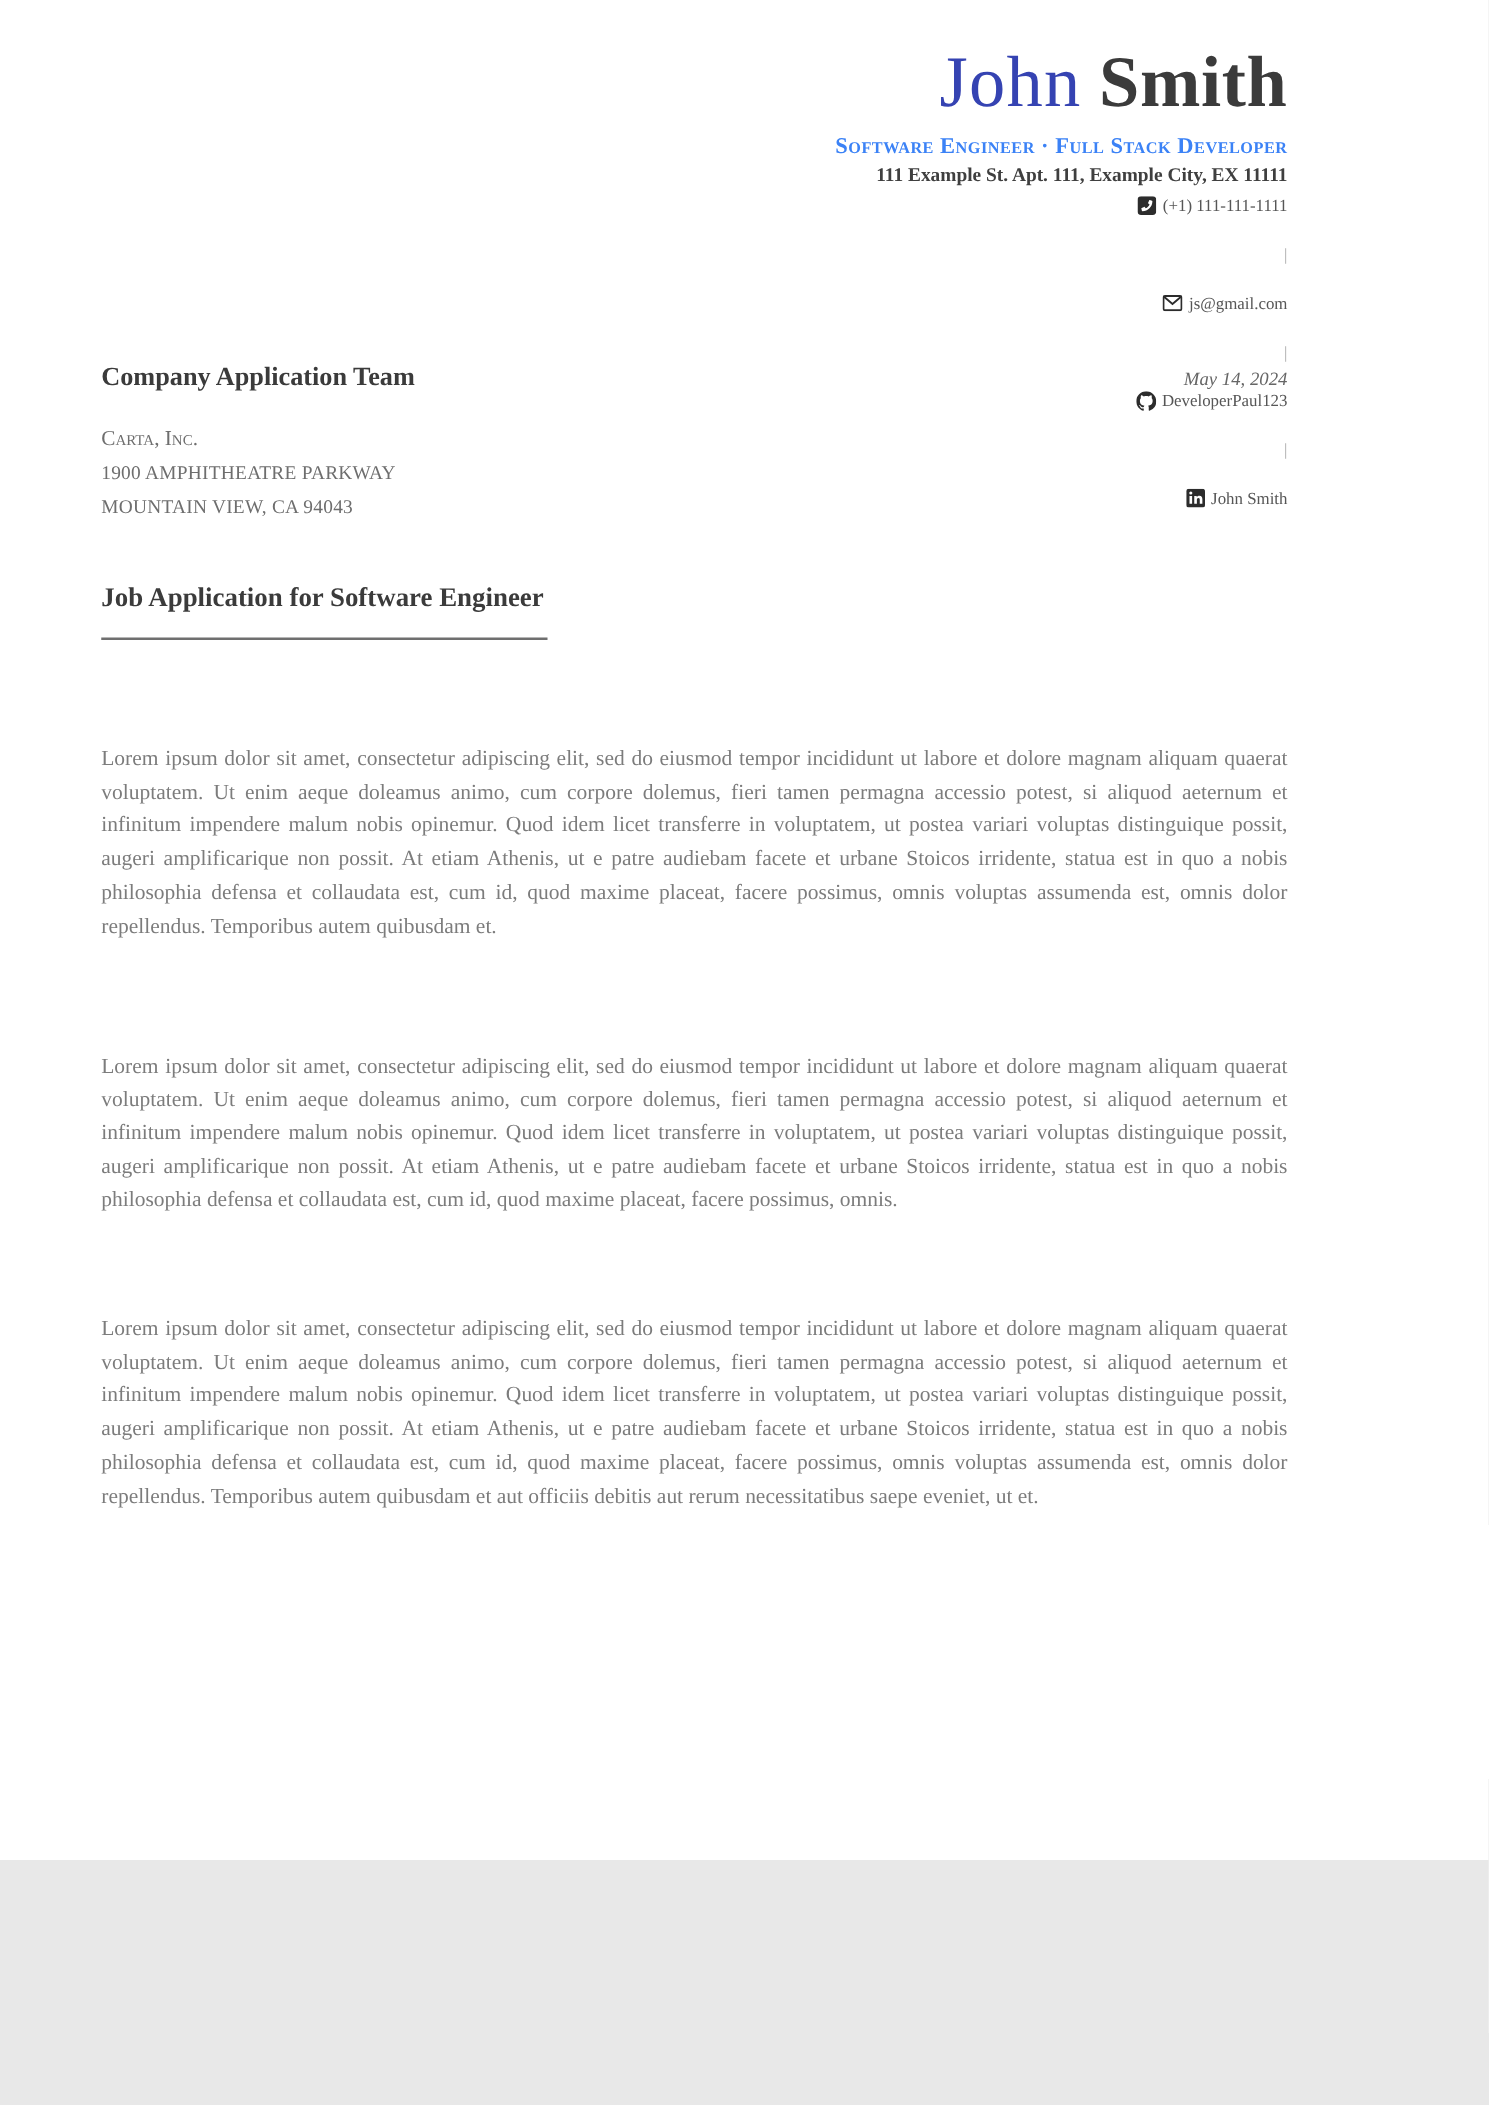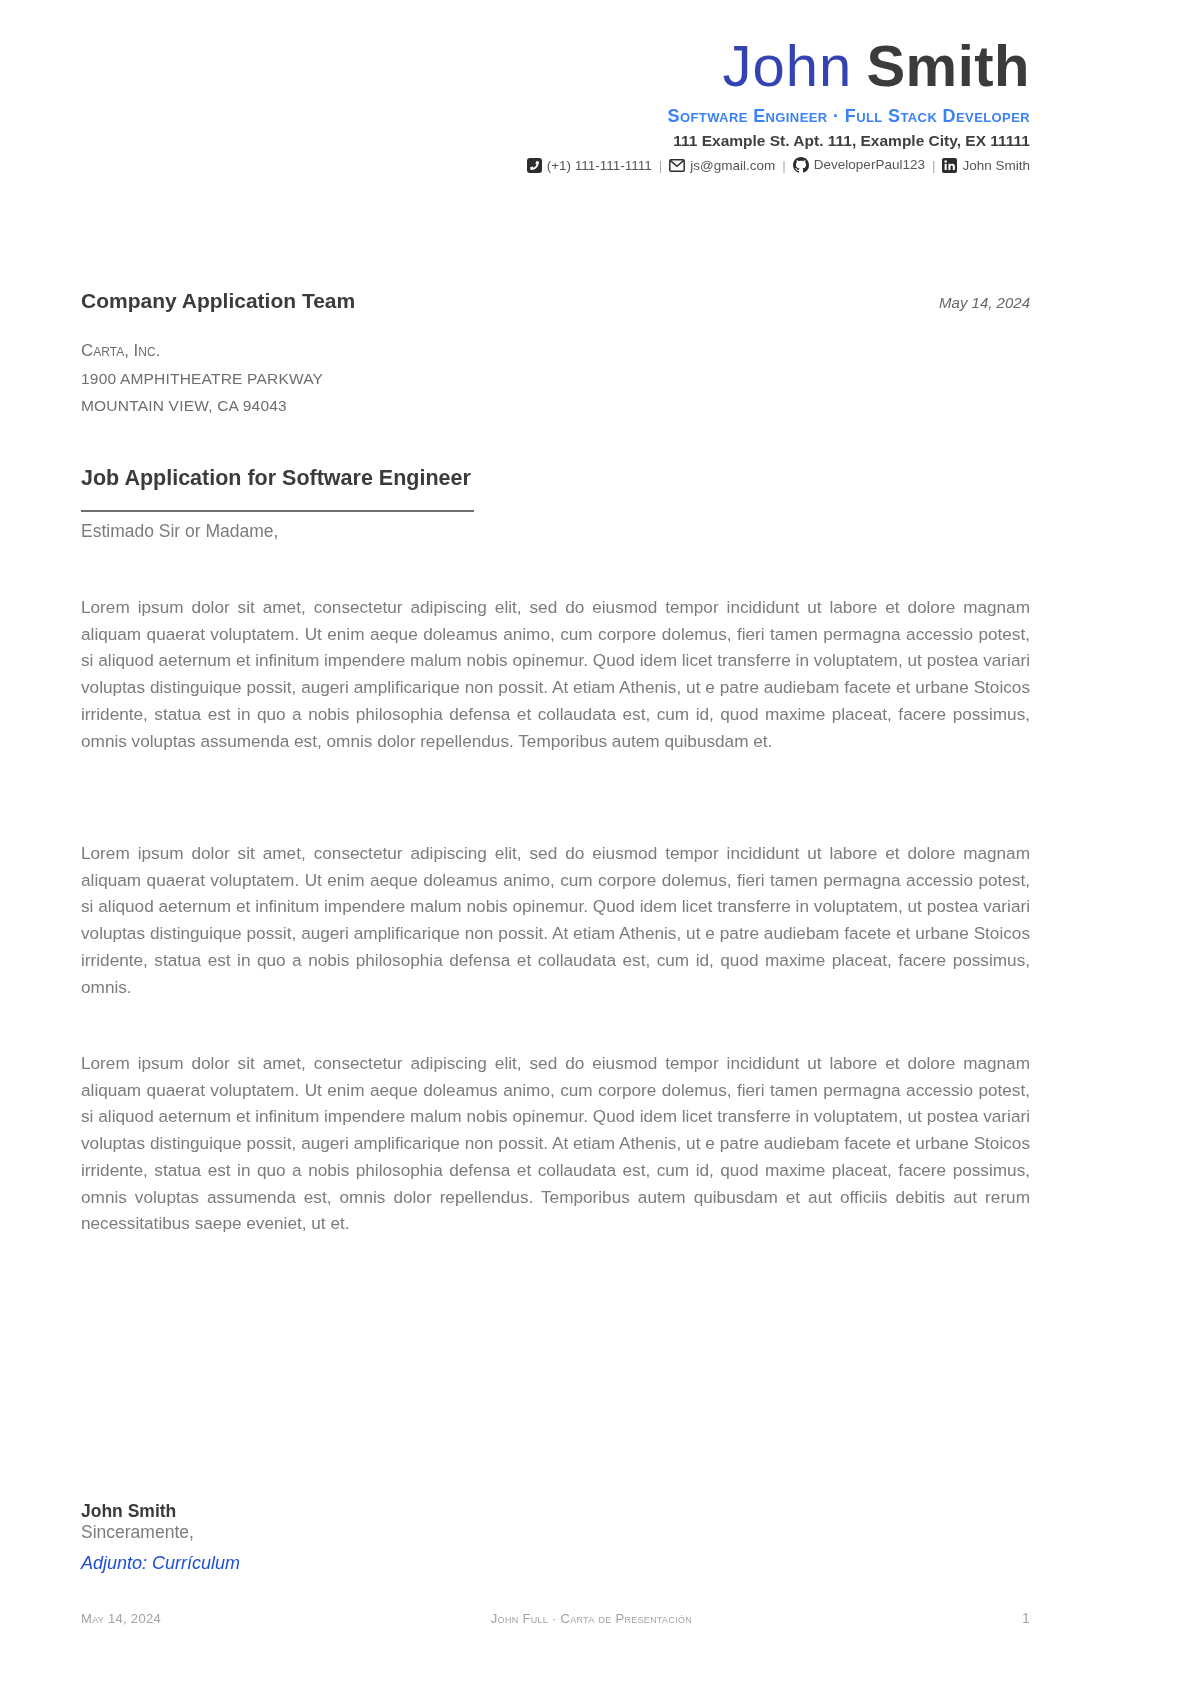--- a/index.html
+++ b/index.html
@@ -1,31 +1,31 @@
 <!DOCTYPE html>
 <html><head>
 <meta charset="utf-8">
 <style>
   html,body{margin:0;padding:0;background:#e8e8e8;}
   .page{
     position:relative;
-    width:1191px;height:1684px;
+    width:1191px;height:1488px;
     background:#ffffff;
     margin:0 auto;
-    font-family:Liberation Sans, sans-serif;
+    font-family:Liberation Serif, serif;
     overflow:hidden;
   }
   
   .header{position:absolute;top:36px;left:81px;width:949px;text-align:right;}
   .name{line-height:1.05;white-space:nowrap;}
   .name .first{font-size:58px;font-weight:200;color:#3543b2;letter-spacing:1px;}
   .name .last{font-size:58px;font-weight:700;color:#3b3b3b;margin-left:14px;letter-spacing:0.5px;}
   .tagline{margin-top:9px;font-variant:small-caps;font-size:18px;color:#3b82f6;letter-spacing:0.4px;font-weight:600;}
   .addr-bold{margin-top:5px;font-size:15.5px;font-weight:700;color:#3f3f3f;}
-  .contact-row{margin-top:7px;font-size:13.5px;color:#565656;display:flex;justify-content:flex-end;align-items:flex-end;gap:7px;}
+  .contact-row{margin-top:7px;font-size:13.5px;color:#565656;display:flex;justify-content:flex-end;align-items:flex-end;gap:23px;flex-direction:column;}
   .contact-item{display:inline-flex;align-items:center;gap:5px;}
   .contact-sep{color:#a9a9a9;}
   .cicon{display:inline-block;vertical-align:middle;}
   
   .recipient-row{position:absolute;top:289px;left:81px;width:949px;display:flex;justify-content:space-between;align-items:baseline;}
   .recipient-team{font-size:21px;font-weight:700;color:#3b3b3b;}
   .letter-date{font-size:15px;font-style:italic;color:#666666;}
   .company{position:absolute;top:341px;left:81px;font-variant:small-caps;font-size:17px;color:#6e6e6e;}
   .addr-line1{position:absolute;top:370px;left:81px;font-size:15.5px;color:#6e6e6e;letter-spacing:0.2px;}
   .addr-line2{position:absolute;top:397px;left:81px;font-size:15.5px;color:#6e6e6e;letter-spacing:0.2px;}
@@ -104,21 +104,20 @@
     <span class="letter-date">May 14, 2024</span>
   </div>
   <div class="company">Carta, Inc.</div>
   <div class="addr-line1">1900 AMPHITHEATRE PARKWAY</div>
   <div class="addr-line2">MOUNTAIN VIEW, CA 94043</div>
 
   <div class="subject">
     <span>Job Application for Software Engineer</span>
   </div>
 
-  <div class="salutation">Estimado Sir or Madame,</div>
   <p class="para para-1">Lorem ipsum dolor sit amet, consectetur adipiscing elit, sed do eiusmod tempor incididunt ut labore et dolore magnam aliquam quaerat voluptatem. Ut enim aeque doleamus animo, cum corpore dolemus, fieri tamen permagna accessio potest, si aliquod aeternum et infinitum impendere malum nobis opinemur. Quod idem licet transferre in voluptatem, ut postea variari voluptas distinguique possit, augeri amplificarique non possit. At etiam Athenis, ut e patre audiebam facete et urbane Stoicos irridente, statua est in quo a nobis philosophia defensa et collaudata est, cum id, quod maxime placeat, facere possimus, omnis voluptas assumenda est, omnis dolor repellendus. Temporibus autem quibusdam et.</p>
   <p class="para para-2">Lorem ipsum dolor sit amet, consectetur adipiscing elit, sed do eiusmod tempor incididunt ut labore et dolore magnam aliquam quaerat voluptatem. Ut enim aeque doleamus animo, cum corpore dolemus, fieri tamen permagna accessio potest, si aliquod aeternum et infinitum impendere malum nobis opinemur. Quod idem licet transferre in voluptatem, ut postea variari voluptas distinguique possit, augeri amplificarique non possit. At etiam Athenis, ut e patre audiebam facete et urbane Stoicos irridente, statua est in quo a nobis philosophia defensa et collaudata est, cum id, quod maxime placeat, facere possimus, omnis.</p>
   <p class="para para-3">Lorem ipsum dolor sit amet, consectetur adipiscing elit, sed do eiusmod tempor incididunt ut labore et dolore magnam aliquam quaerat voluptatem. Ut enim aeque doleamus animo, cum corpore dolemus, fieri tamen permagna accessio potest, si aliquod aeternum et infinitum impendere malum nobis opinemur. Quod idem licet transferre in voluptatem, ut postea variari voluptas distinguique possit, augeri amplificarique non possit. At etiam Athenis, ut e patre audiebam facete et urbane Stoicos irridente, statua est in quo a nobis philosophia defensa et collaudata est, cum id, quod maxime placeat, facere possimus, omnis voluptas assumenda est, omnis dolor repellendus. Temporibus autem quibusdam et aut officiis debitis aut rerum necessitatibus saepe eveniet, ut et.</p>
 
   <div class="closing">Sinceramente,</div>
   <div class="signature">John Smith</div>
   <div class="enclosure">Adjunto: Currículum</div>
 
   <div class="footer">
     <span>May 14, 2024</span>

